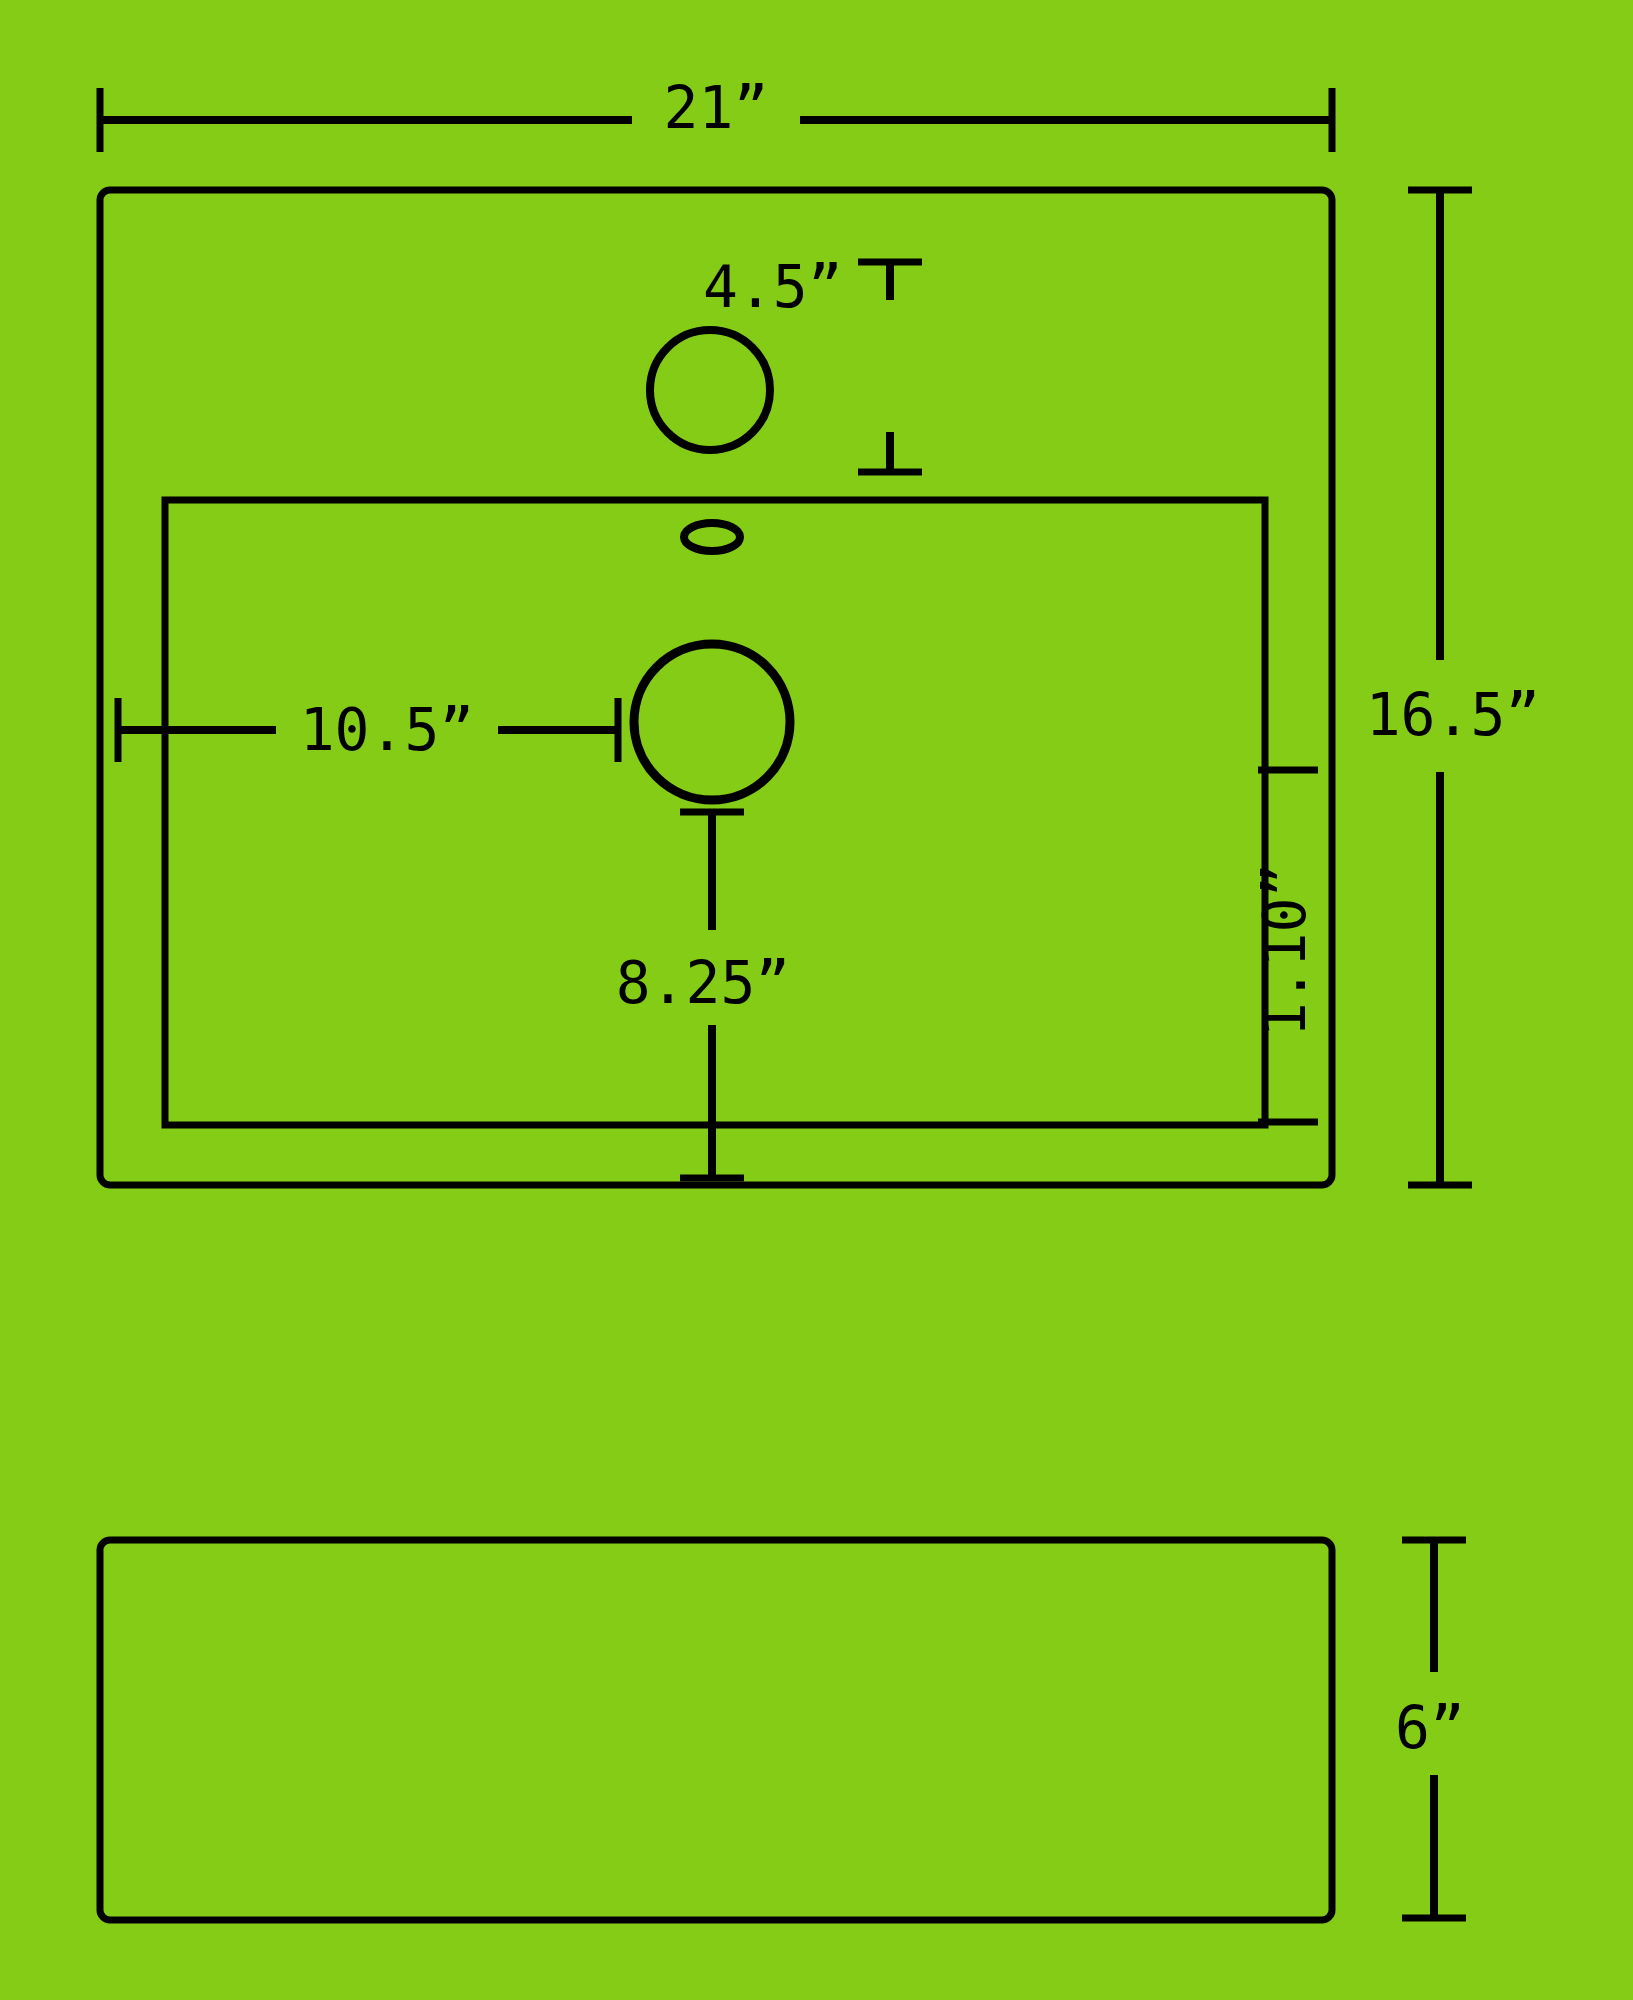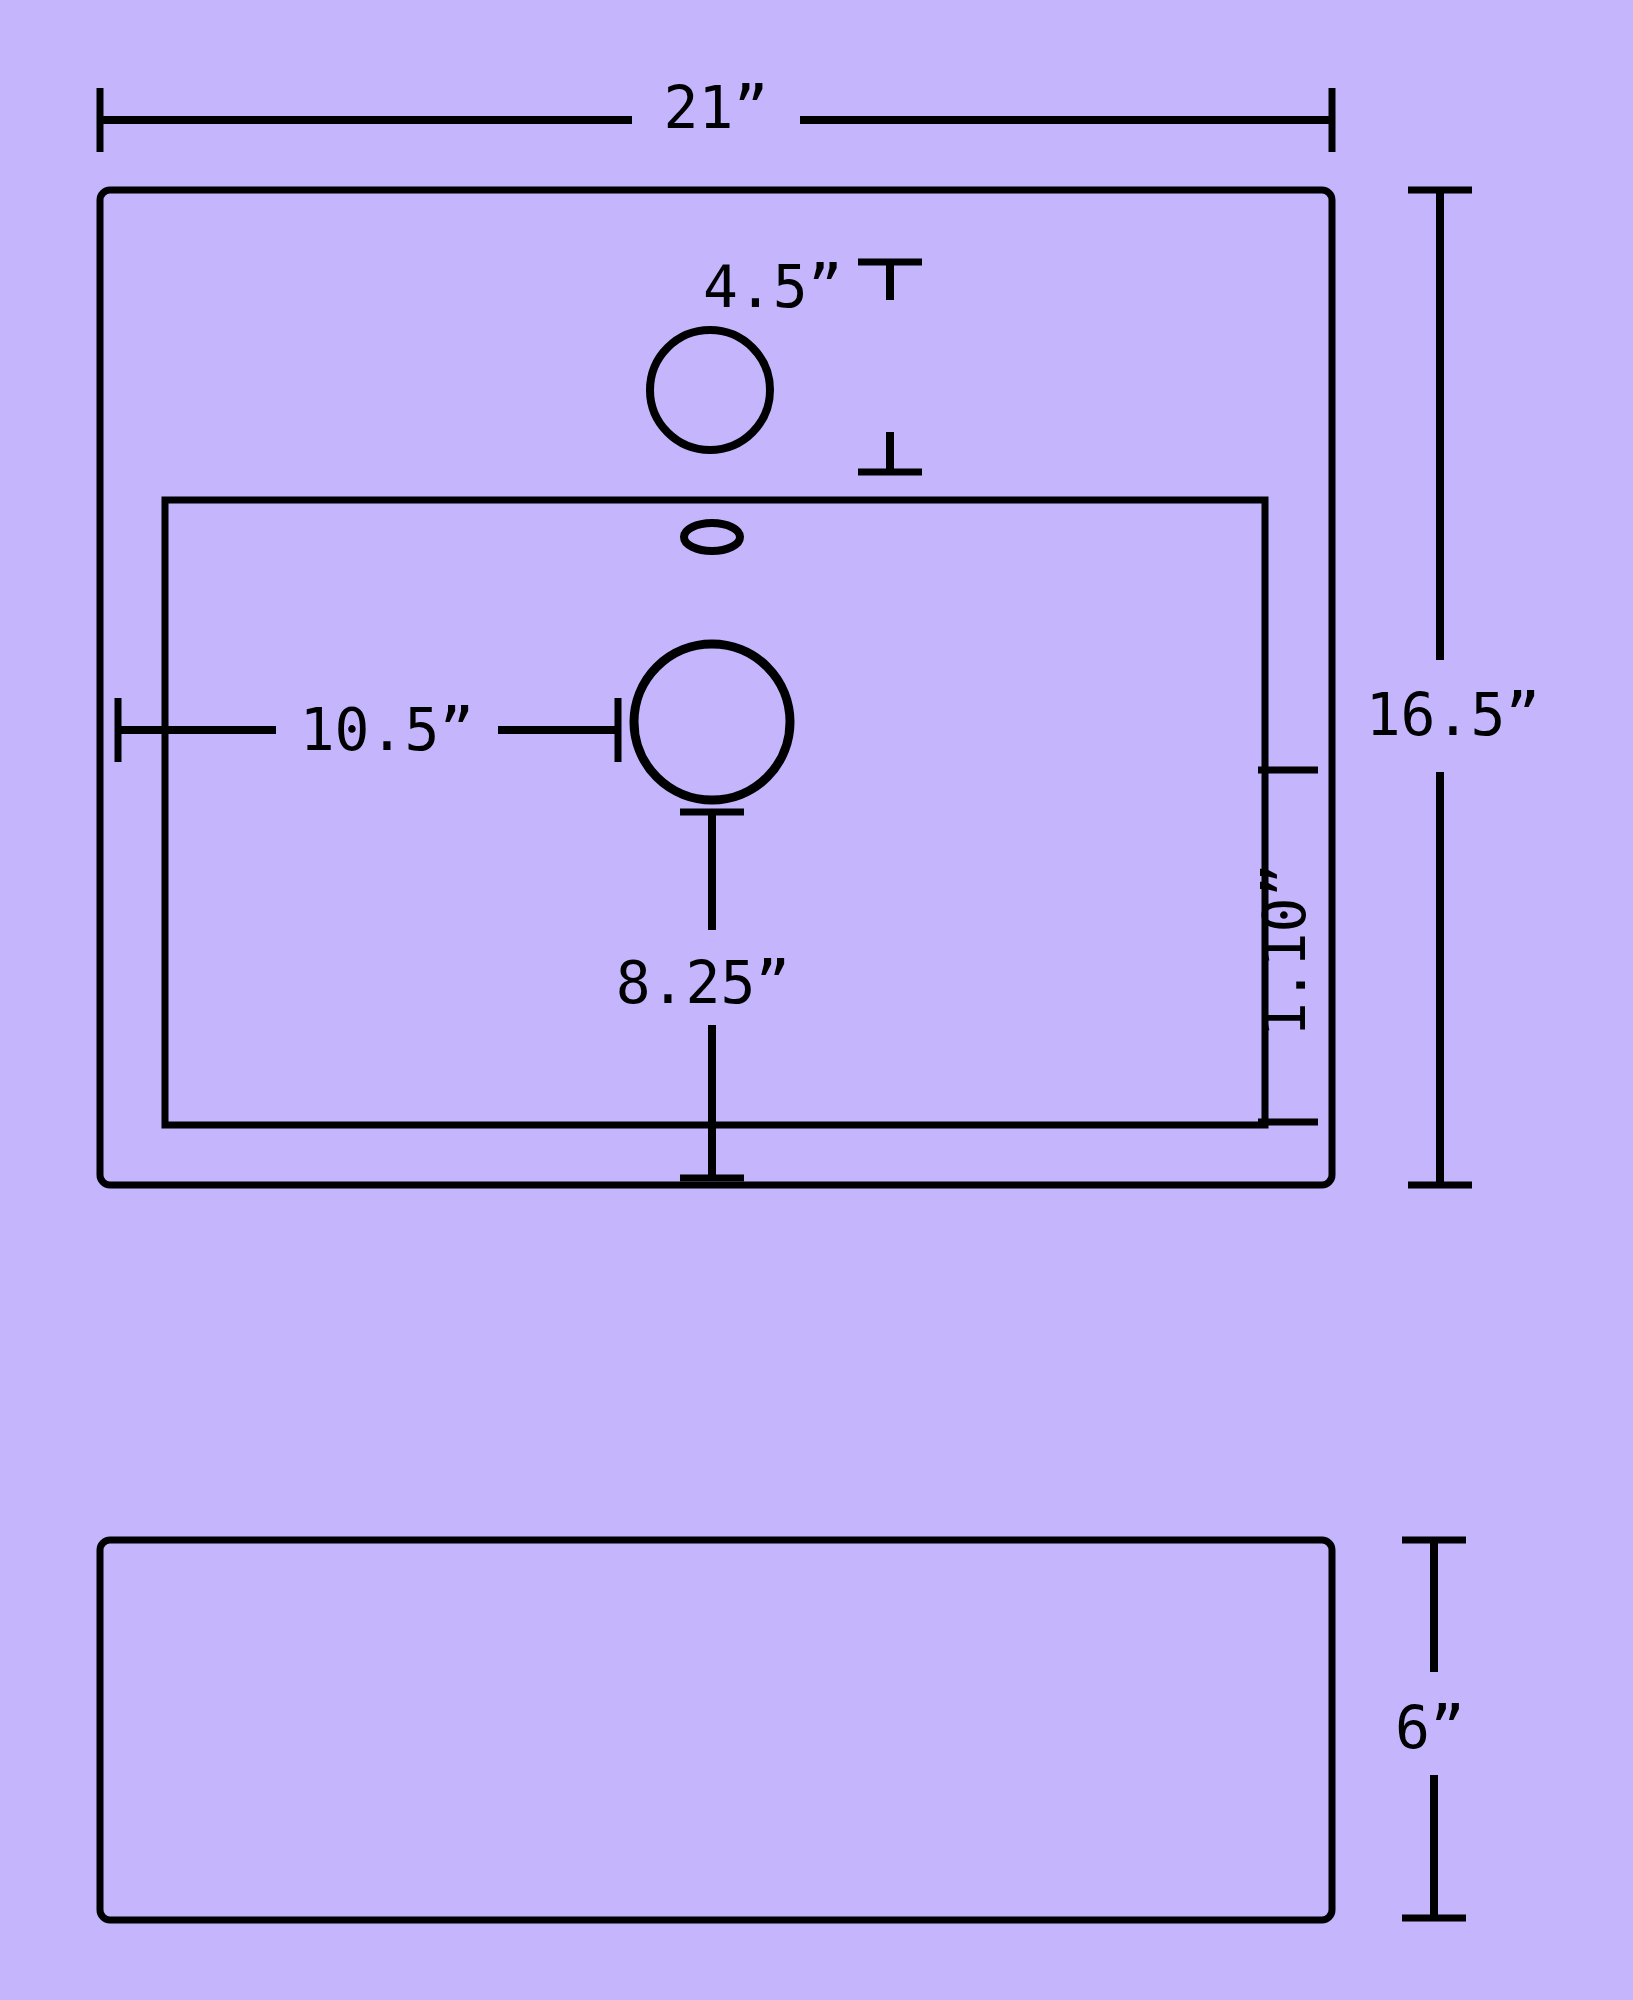--- a/index.html
+++ b/index.html
@@ -8,21 +8,21 @@
     padding: 0;
     background: #ffffff;
   }
   body {
     font-family: "DejaVu Sans", sans-serif;
   }
   #stage {
     position: relative;
     width: 1633px;
     height: 2000px;
-    background: #c4b5fd;
+    background: #84cc16;
     overflow: hidden;
   }
   #drawing {
     position: absolute;
     top: 0;
     left: 0;
     width: 1633px;
     height: 2000px;
     display: block;
   }

